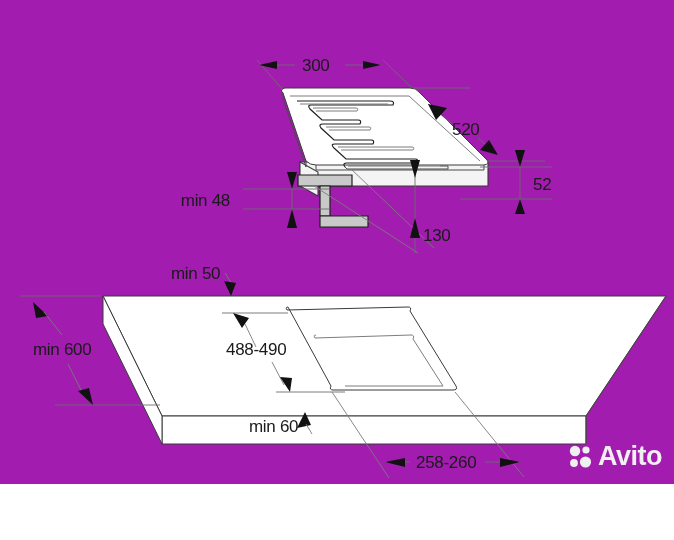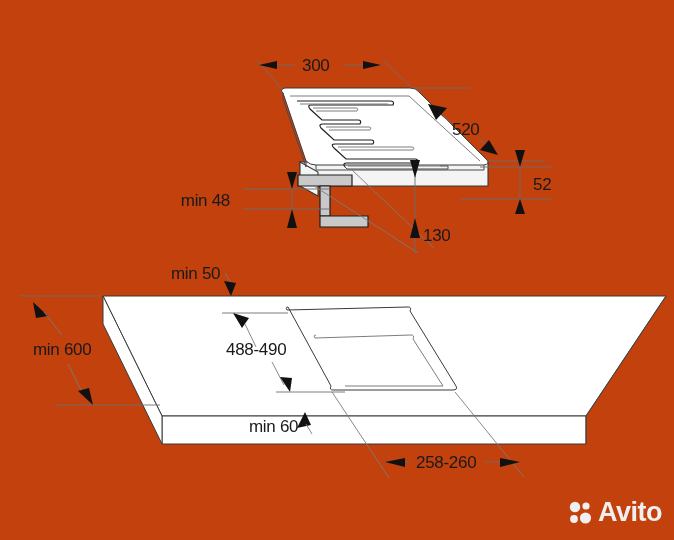--- a/index.html
+++ b/index.html
@@ -6,22 +6,22 @@
     margin: 0;
     padding: 0;
     background: #ffffff;
   }
   body {
     font-family: "Liberation Sans", sans-serif;
   }
   #canvas {
     position: relative;
     width: 674px;
-    height: 540px;
-    background: #c2410c;
+    height: 484px;
+    background: #a21caf;
     overflow: hidden;
   }
   #drawing {
     position: absolute;
     left: 0;
     top: 0;
     width: 674px;
     height: 540px;
   }
   .dim-text {

